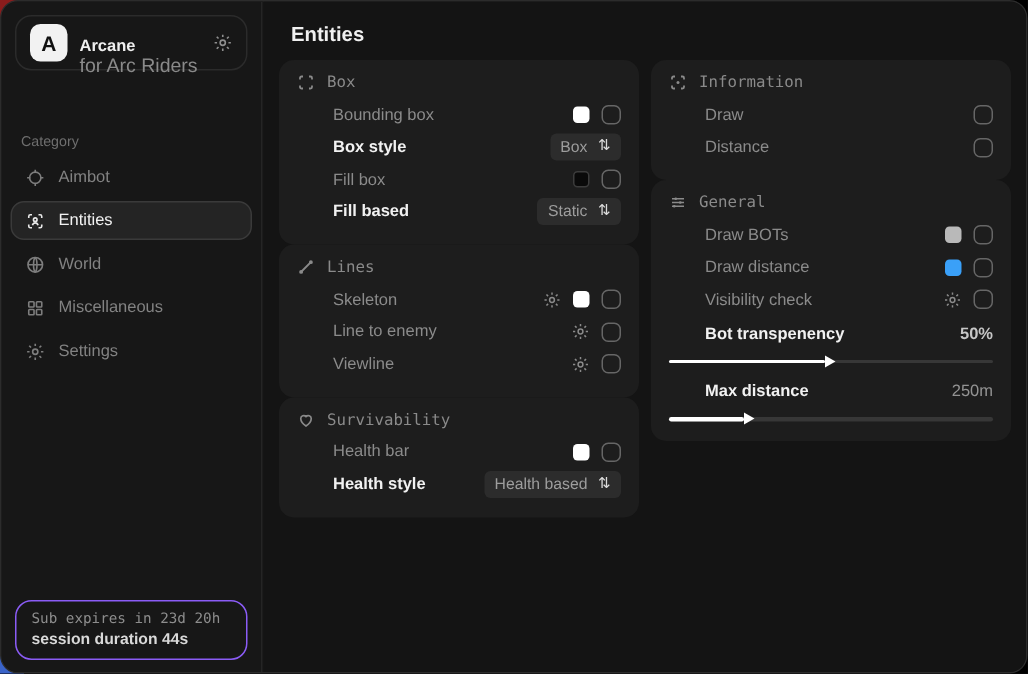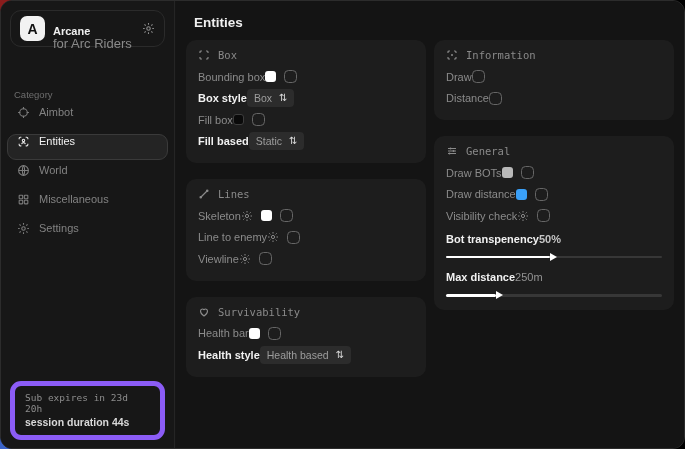--- a/index.html
+++ b/index.html
@@ -17,40 +17,40 @@
     border:1px solid #2b2b2b; border-radius:11px; display:flex; align-items:center;
     padding:0 9px; gap:8px; }
   .logo { width:25px; height:25px; border-radius:7px; background:#f2f2f2; color:#111;
     font-weight:700; font-size:14px; display:flex; align-items:center; justify-content:center; }
   .brand-text { flex:1; line-height:1.15; }
   .brand-name { color:#efefef; font-size:11px; font-weight:700;margin-top:20px; }
   .brand-sub { color:#8a8a8a; font-size:13px; }
   .brand-gear { color:#8f8f8f; display:flex; }
   .category { margin:13px 13px 5px; font-size:9.5px; color:#6e6e6e; }
   .nav { padding:0 6px; }
-  .nav-item { height:26px; margin:3px 0; border-radius:9px; display:flex; 
+  .nav-item { height:26px; margin:3px 0; border-radius:9px; display:flex; align-items:center;
     gap:9px; padding:0 9px; color:#828282; font-size:11px; border:1px solid transparent; cursor:default; }
   .nav-item .ic { display:flex; color:#7d7d7d; }
   .nav-item.active { background:#242424; border-color:#3a3a3a; color:#f2f2f2; }
   .nav-item.active .ic { color:#e8e8e8; }
-  .foot-card { position:absolute; left:9px; right:9px; bottom:8px; border:5px solid #8b5cf6;
+  .foot-card { position:absolute; left:9px; right:9px; bottom:8px; border:1px solid #8b5cf6;
     border-radius:11px; padding:6px 10px 7px; }
   .foot-line1 { font-family:"DejaVu Sans Mono","Liberation Mono",monospace; font-size:9.5px; color:#8d8d8d; }
   .foot-line2 { font-size:10.5px; color:#d9d9d9; font-weight:700; margin-top:2px; }
 
   
   .main { position:absolute; left:175px; top:0; right:0; bottom:0; background:#141414; }
   .page-title { padding:14px 18px 9px; color:#f0f0f0; font-size:13.5px; font-weight:700; }
   .content { display:flex; gap:8px; padding:1px 10px 10px; }
-  .col { width:240px; display:flex; flex-direction:column; gap:16px; }
+  .col { width:240px; display:flex; flex-direction:column; gap:0; }
   .panel { background:#1d1d1d; border-radius:10px; padding:9px 12px 11px; }
   .panel-h { display:flex; align-items:center; gap:8px; color:#8a8a8a;
     font-family:"DejaVu Sans Mono","Liberation Mono",monospace; font-size:10.5px; margin-bottom:5px; }
   .panel-h .ic { display:flex; color:#8a8a8a; }
-  .row { height:21.5px; display:flex; align-items:center; justify-content:flex-start; }
+  .row { height:21.5px; display:flex; align-items:center; justify-content:space-between;margin-left:24px; }
   .lbl { font-size:11px; color:#8b8b8b; }
   .lbl.em { color:#f1f1f1; font-weight:600; }
   .ctrl { display:flex; align-items:center; gap:8px; }
   .swatch { width:11px; height:11px; border-radius:3px; }
   .swatch.dark { border:1px solid #3c3c3c; }
   .chk { width:13px; height:13px; border:1.5px solid #666; border-radius:4.5px; background:transparent; }
   .mini-gear { display:flex; color:#8a8a8a; }
   .dd { height:18px; background:#2c2c2c; border-radius:4px; display:flex; align-items:center;
     gap:7px; padding:0 7px; font-size:10.5px; color:#9d9d9d; }
   .dd .arrows { color:#dcdcdc; font-size:10px; line-height:1; }

